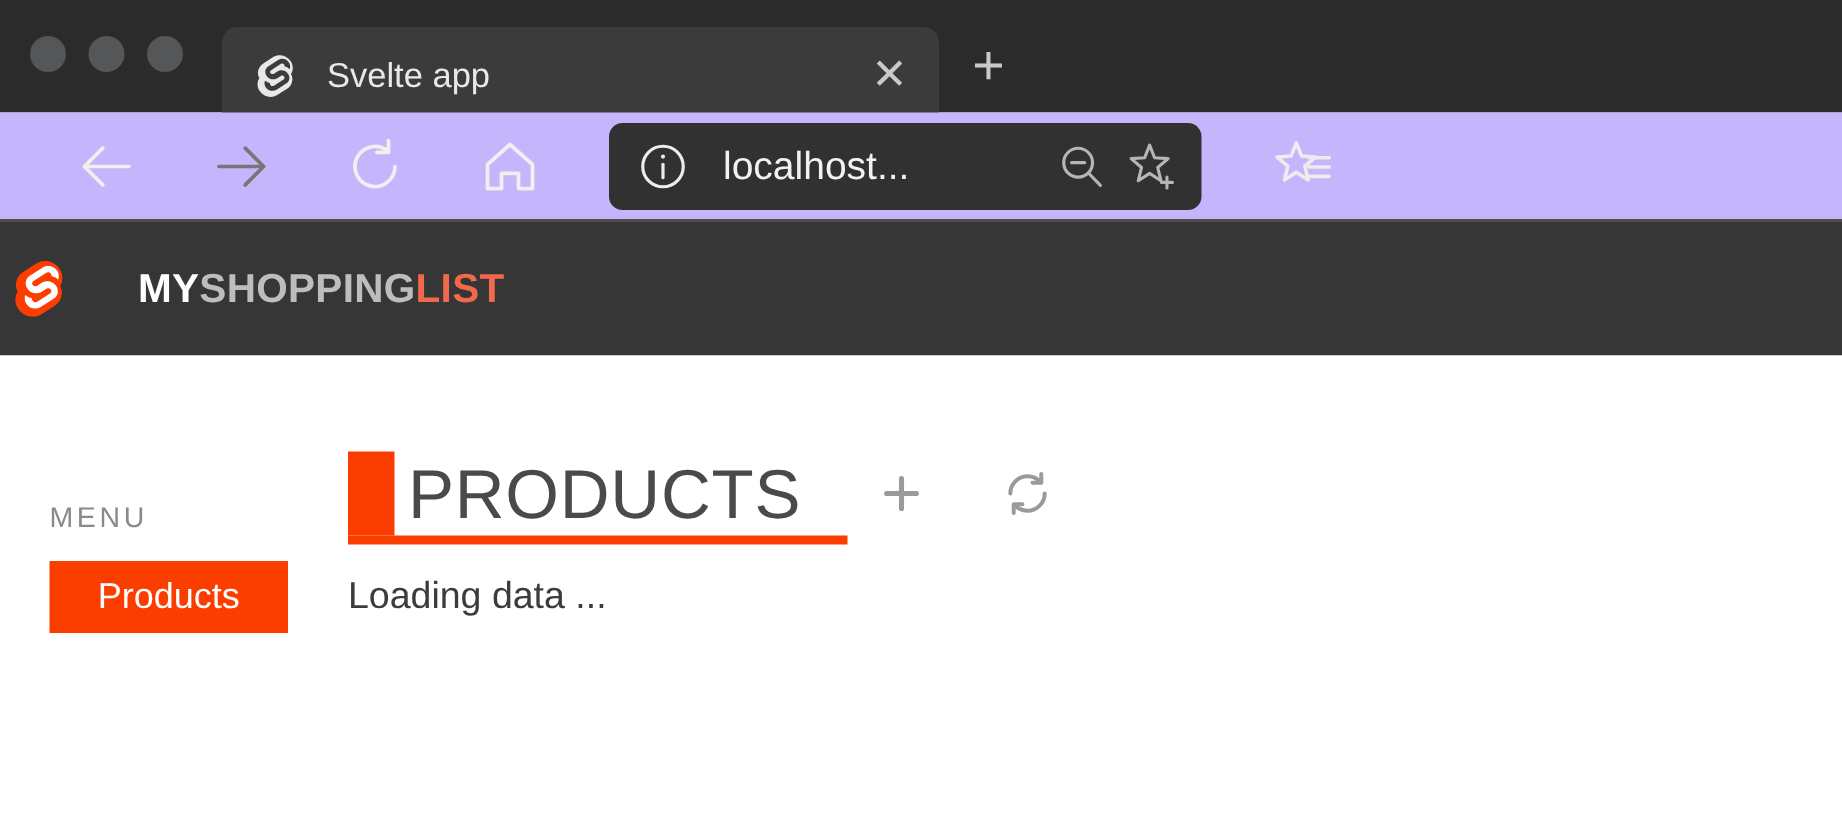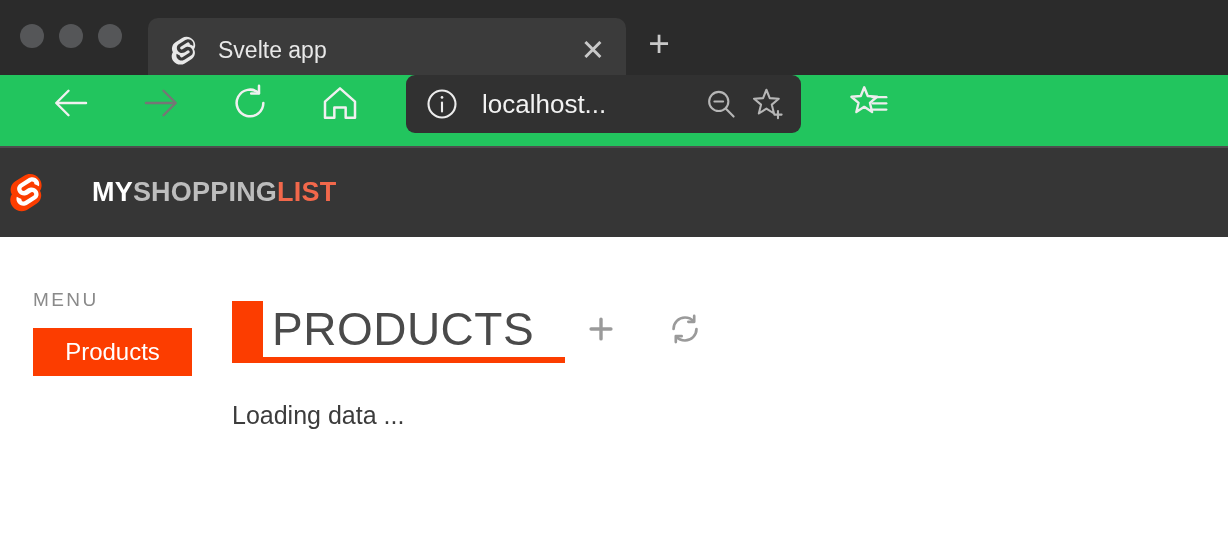--- a/index.html
+++ b/index.html
@@ -77,23 +77,23 @@
     display: flex; align-items: center; justify-content: center;
     color: #c9c9c9;
     font-size: 37px;
     font-weight: 200;
     line-height: 1;
     cursor: pointer;
   }
 
   .navbar {
     height: 73px;
-    background: #22c55e;
-    display: flex;
-    align-items: flex-start;
+    background: #c4b5fd;
+    display: flex;
+    align-items: center;
     padding: 0 22px;
     position: relative;
     border-bottom: 2px solid #4e4e4e;
   }
   .nav-btn {
     width: 56px; height: 56px;
     display: flex; align-items: center; justify-content: center;
     flex: 0 0 auto;
     cursor: pointer;
   }
@@ -152,21 +152,21 @@
 
   
   .page {
     height: 307px;
     background: #ffffff;
     display: flex;
   }
   .sidebar {
     width: 232px;
     flex: 0 0 232px;
-    padding-top: 52px;
+    padding-top: 98px;
   }
   .menu-label {
     color: #8a8a8a;
     font-size: 19px;
     letter-spacing: 2.4px;
     padding-left: 33px;
   }
   .menu-item {
     margin-top: 17px;
     margin-left: 33px;
@@ -221,21 +221,21 @@
   }
   .title-action {
     margin-left: 45px;
     width: 44px; height: 44px;
     display: flex; align-items: center; justify-content: center;
     cursor: pointer;
   }
   .title-action.refresh { margin-left: 40px; }
 
   .loading-text {
-    margin-top: 42px;
+    margin-top: 24px;
     font-size: 25px;
     color: #3c3c3c;
   }
 </style>
 </head>
 <body>
 
 <div class="browser">
 
   <div class="tabstrip">

